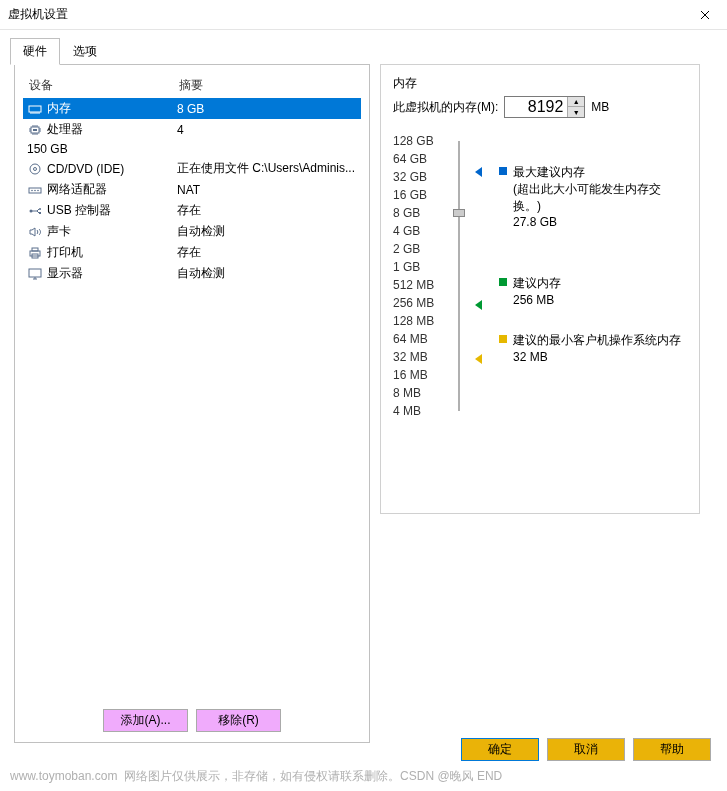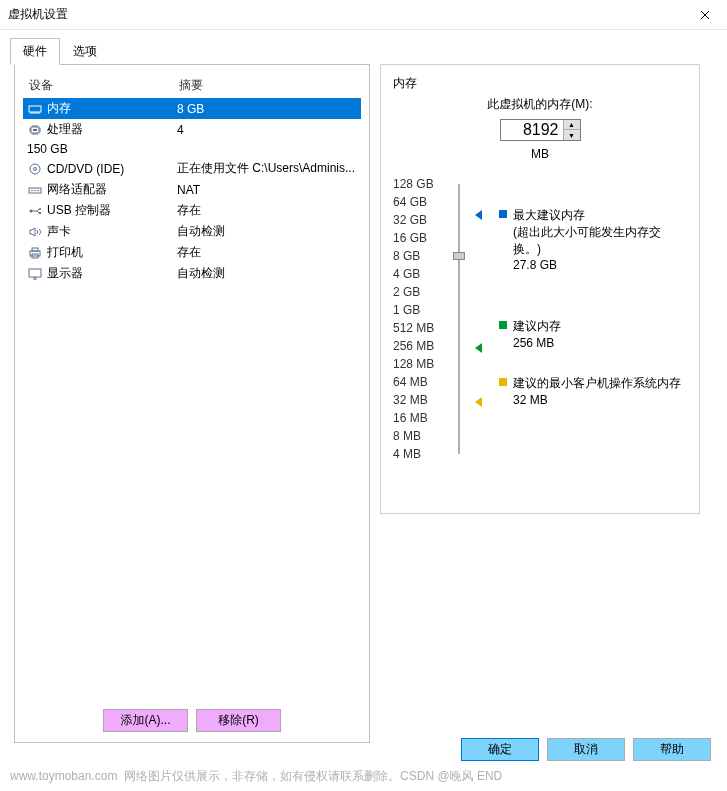--- a/index.html
+++ b/index.html
@@ -24,21 +24,21 @@
 .device-row.selected { background: #0078d7; color: #fff; }
 .device-icon { width: 16px; height: 14px; display: inline-flex; align-items: center; justify-content: center; flex-shrink: 0; }
 .device-row .col-device { width: 146px; display: flex; align-items: center; gap: 4px; }
 
 .btn-row { display: flex; justify-content: center; gap: 8px; padding: 6px 0 2px 0; }
 .btn { min-width: 85px; height: 23px; border: 1px solid #aaa; background: #f0abfc; cursor: pointer; font-size: 12px; padding: 0 10px; }
 .btn:disabled { color: #888; background: #f0f0f0; cursor: default; }
 
 .section-title { font-size: 12px; margin-bottom: 4px; }
 .section-desc { font-size: 12px; margin-bottom: 10px; line-height: 1.5; }
-.mem-input-row { display: flex; align-items: center; gap: 6px; margin-bottom: 14px; flex-direction: column; }
+.mem-input-row { display: flex; align-items: center; gap: 6px; margin-bottom: 14px; }
 .mem-label { white-space: nowrap; }
 .spinner { display: inline-flex; border: 1px solid #7a7a7a; height: 22px; }
 .spinner input { width: 62px; border: none; text-align: right; padding: 0 4px; font-size: 16px; outline: none; }
 .spinner-btns { display: flex; flex-direction: column; border-left: 1px solid #aaa; }
 .spinner-btn { width: 16px; height: 10px; background: #e1e1e1; border: none; font-size: 7px; line-height: 1; cursor: pointer; display: flex; align-items: center; justify-content: center; }
 .spinner-btn:first-child { border-bottom: 1px solid #aaa; }
 
 .slider-area { display: flex; gap: 8px; position: relative; }
 .slider-labels { width: 50px; text-align: left; display: flex; flex-direction: column; font-size: 11px; color: #333; }
 .slider-labels div { height: 18px; line-height: 18px; }
@@ -47,21 +47,21 @@
 .slider-thumb { position: absolute; left: 2px; width: 12px; height: 8px; background: #ccc; border: 1px solid #888; }
 
 .markers { flex: 1; position: relative; font-size: 11px; }
 .marker { position: absolute; left: 0; display: flex; align-items: flex-start; gap: 6px; }
 .marker-tri { width: 0; height: 0; border-top: 5px solid transparent; border-bottom: 5px solid transparent; border-right: 7px solid; flex-shrink: 0; margin-top: 2px; }
 .marker-text { line-height: 1.4; }
 .marker-sq { width: 8px; height: 8px; flex-shrink: 0; margin-top: 3px; }
 .legend-item { position: absolute; display: flex; align-items: flex-start; gap: 6px; left: 24px; }
 
 .footer-buttons { position: absolute; bottom: 30px; right: 16px; display: flex; gap: 8px; }
-.footer-btn { min-width: 78px; height: 23px; border: 1px solid #aaa; background: #7dd3fc; cursor: pointer; font-size: 12px; }
+.footer-btn { min-width: 78px; height: 23px; border: 1px solid #aaa; background: #eab308; cursor: pointer; font-size: 12px; }
 .footer-btn.primary { border: 1px solid #0078d7; }
 
 .watermark { position: absolute; bottom: 6px; left: 10px; right: 10px; font-size: 11px; color: #b0b0b0; display: flex; justify-content: flex-start; }
 
 svg { display: block; }
 </style>
 </head>
 <body>
 
 <div class="titlebar">

